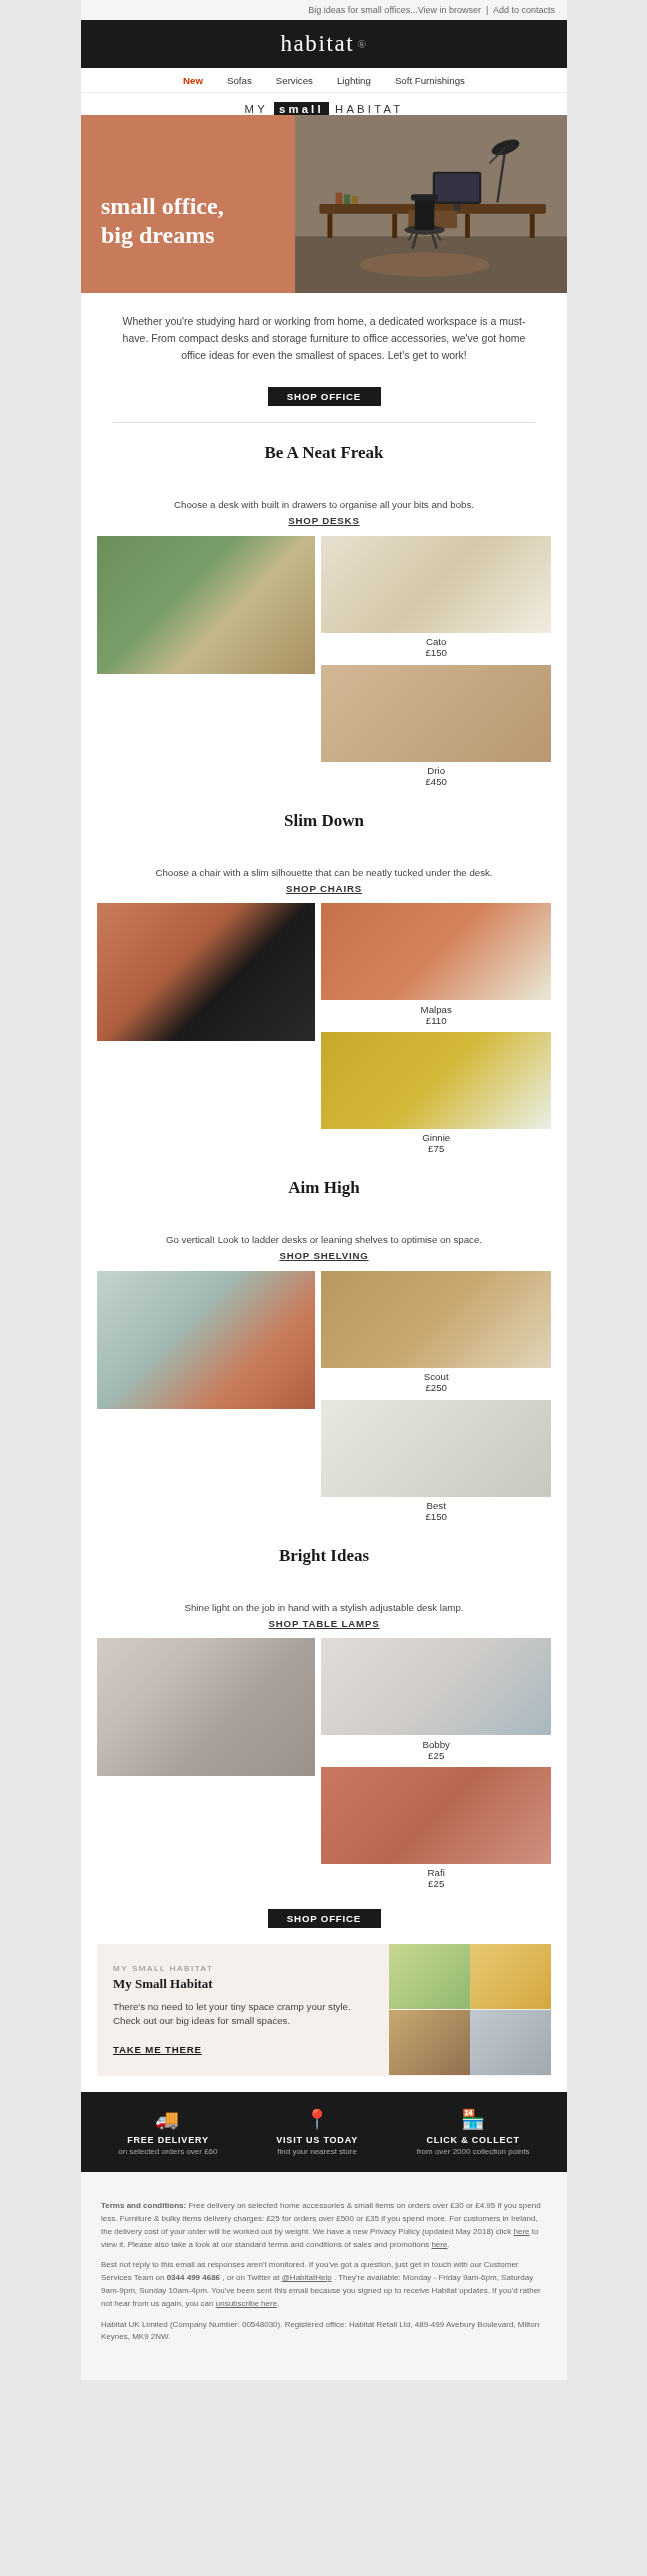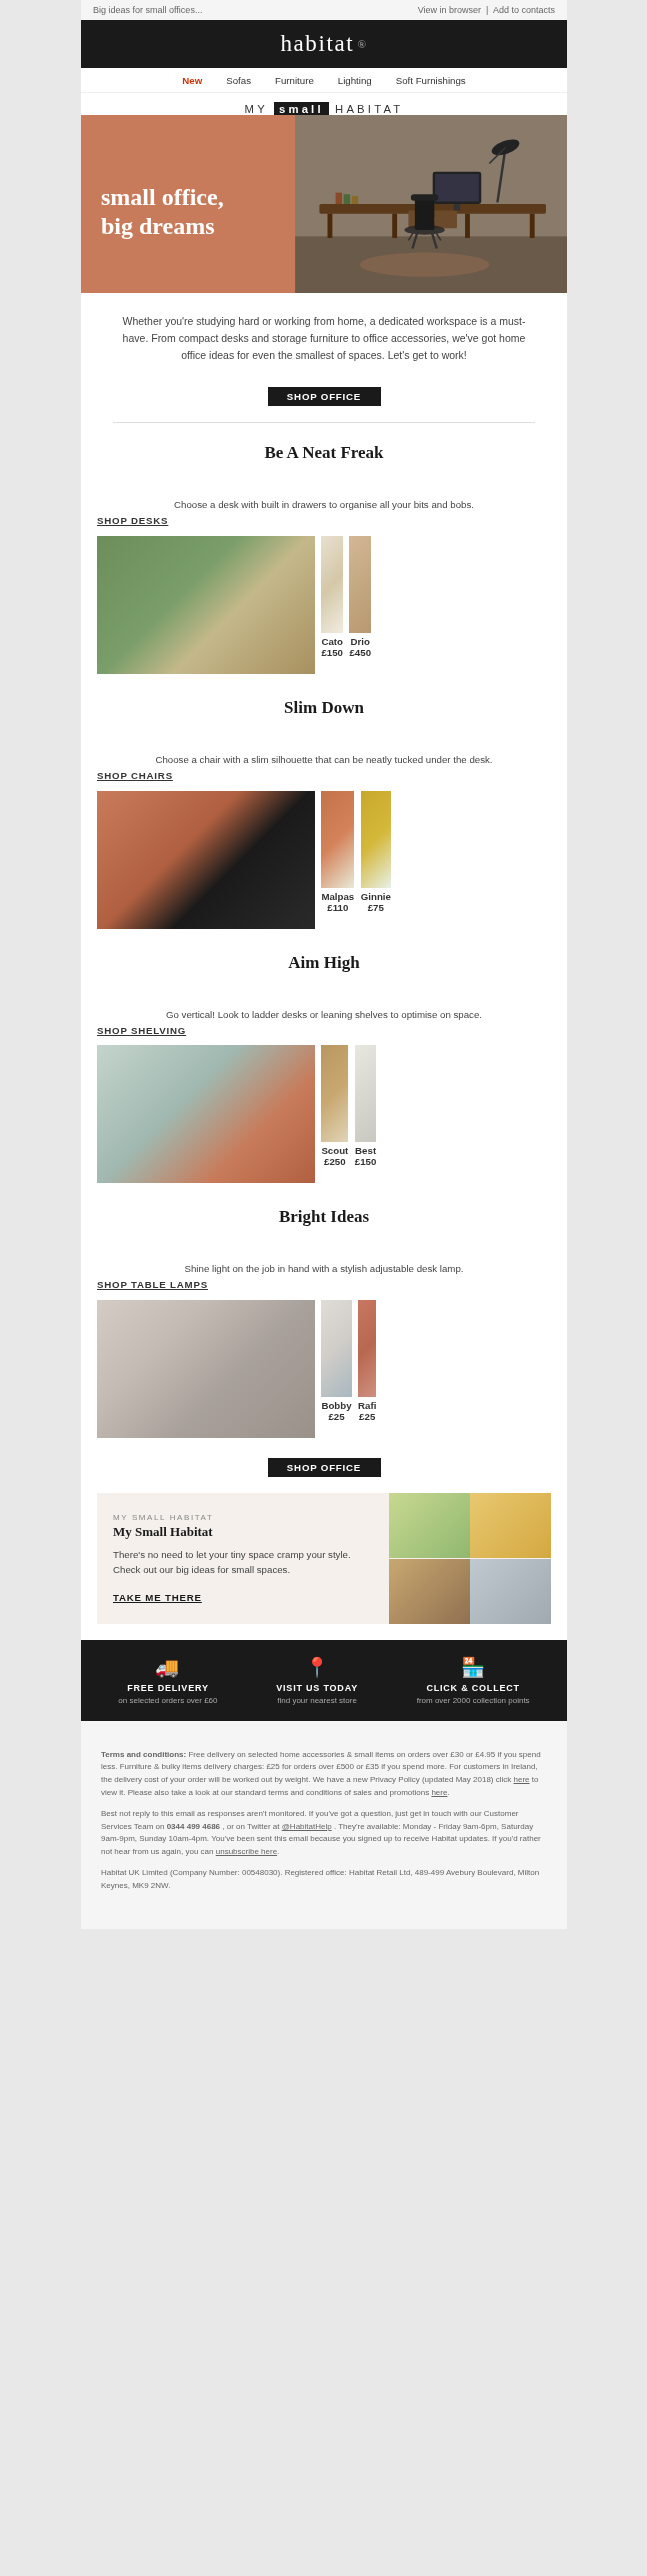--- a/index.html
+++ b/index.html
@@ -13,21 +13,21 @@
       width: 486px;
       margin: 0 auto;
       background: #ffffff;
     }
 
     
     .top-bar {
       background: #f5f5f5;
       padding: 4.9px 12px;
       display: flex;
-      justify-content: space-between;
+      justify-content: flex-end;
       align-items: center;
       font-size: 9px;
       color: #666;
     }
     .top-bar a { color: #666; text-decoration: none; }
 
     
     .header {
       background: #1a1a1a;
       padding: 11.3px 0;
@@ -66,21 +66,21 @@
 
     
     .hero {
       position: relative;
       width: 100%;
       height: 178px;
       overflow: hidden;
     }
     .hero-content {
       position: absolute;
-      top: 8px; left: 0;
+      top: 17px; left: 0;
       width: 45%;
       height: 100%;
       display: flex;
       flex-direction: column;
       justify-content: center;
       padding: 16px 20px;
     }
     .hero-title {
       color: #ffffff;
       font-size: 24px;
@@ -132,45 +132,44 @@
     }
     .section-subtitle {
       text-align: center;
       font-size: 9.7px;
       color: #444;
       margin-bottom: 4.9px;
       margin-top: 36px;
     }
     .section-link {
       display: block;
-      text-align: left;
+      text-align: center;
       font-size: 9.7px;
       color: #333;
       text-decoration: underline;
       margin-bottom: 9.7px;
       font-weight: bold;
       letter-spacing: 0.8px;
     }
 
     
     .product-grid {
       display: flex;
       gap: 6.5px;
       align-items: flex-start;
     }
     .product-main {
       width: 48%;
       flex-shrink: 0;
     }
     .product-side {
       display: flex;
-      flex-direction: row;
+      flex-direction: column;
       gap: 6.5px;
       flex: 1;
-      font-weight: bold;
     }
     .product-item {
       text-align: center;
     }
     .product-name {
       font-size: 9.7px;
       color: #333;
       margin-top: 3.2px;
     }
     .product-price {
@@ -322,21 +321,21 @@
   <div class="header">
     <div class="logo">
       <span>habitat</span>
         <sup>®</sup>
     </div>
   </div>
 
   <div class="nav">
     <a class="new">New</a>
     <a>Sofas</a>
-    <a>Furniture</a>
+    <a>Services</a>
     <a>Lighting</a>
     <a>Soft Furnishings</a>
   </div>
 
   <div style="text-align:center; padding: 9.7px 0 0; background:#fff; font-size:11.3px; letter-spacing:3.2px; color:#333; font-weight:normal;">
     MY <span style="background:#1a1a1a;color:#fff;padding:0.8px 4.9px;font-weight:bold;">small</span> HABITAT
   </div>
 
   <div class="hero" style="margin-top:0;">
 

